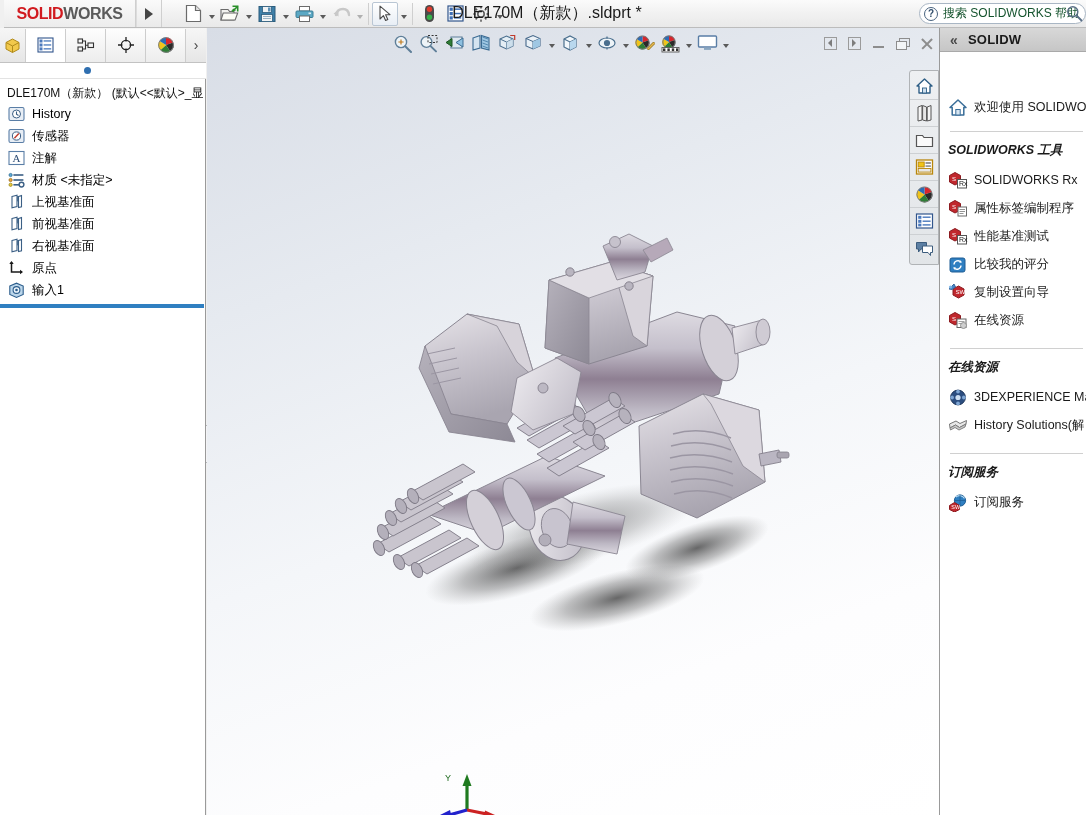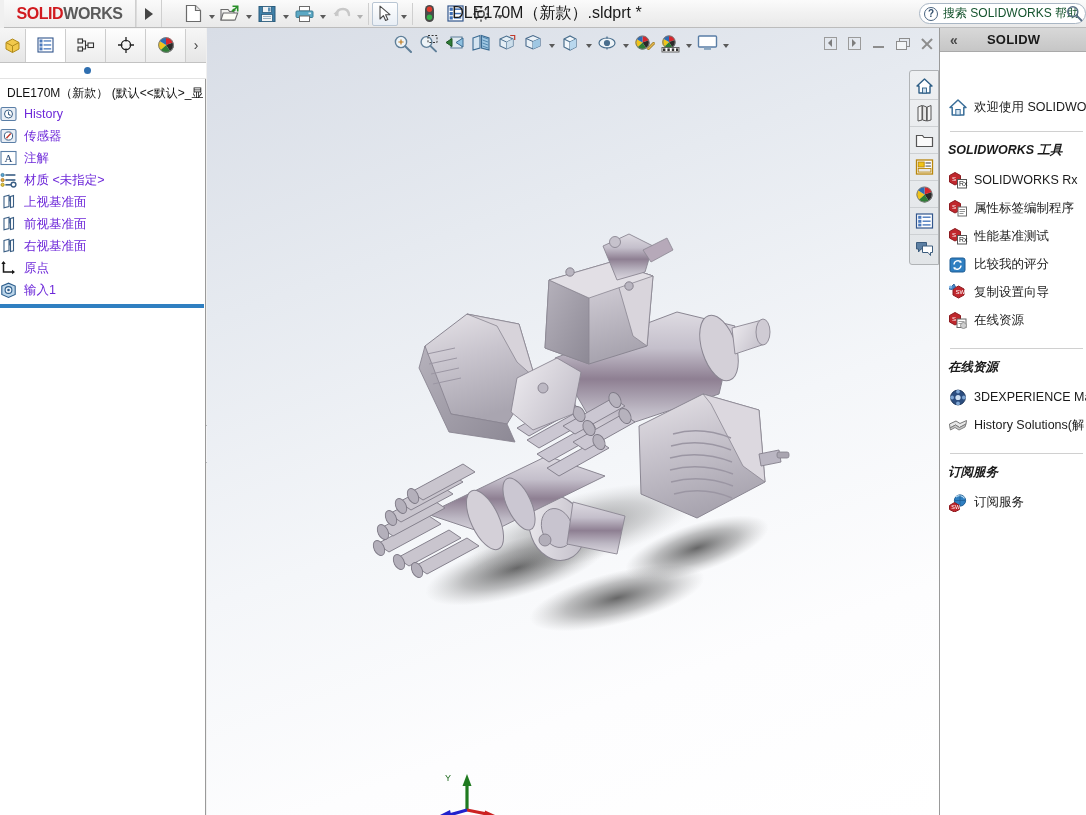--- a/index.html
+++ b/index.html
@@ -112,21 +112,21 @@
   .dot-blue { width: 7px; height: 7px; border-radius: 50%; background: #2f6fb0; }
 
   .tree { padding: 4px 0 0 0; }
   .tree-root {
     display: flex; align-items: center; height: 20px;
     padding-left: 7px; font-size: 12px; color: #111;
     white-space: nowrap; overflow: hidden;
   }
   .tree-item {
     display: flex; align-items: center; height: 22px;
-    font-size: 12.5px; color: #6d28d9;
+    padding-left: 8px; font-size: 12.5px; color: #000000;
     white-space: nowrap;
   }
   .tree-item .ico { width: 18px; height: 17px; margin-right: 6px; flex: 0 0 18px; }
   .rollback {
     margin-top: 3px; margin-left: 0; height: 4px; width: 204px;
     background: #2f7fc1;
   }
 
   
   .splitter-handle {
@@ -193,21 +193,21 @@
     position: absolute; left: 939px; top: 28px; width: 147px; height: 787px;
     background: #fff; border-left: 1px solid #9a9a9a;
   }
   .tp-header {
     height: 24px; width: 147px;
     background: linear-gradient(to bottom,#d8d8d8,#c6c6c6);
     border-bottom: 1px solid #a9a9a9;
     display: flex; align-items: center;
   }
   .tp-collapse { width: 28px; text-align: center; font-size: 14px; color: #4a4a4a; font-weight: bold; }
-  .tp-title { font-size: 13px; font-weight: bold; color: #1a1a1a; letter-spacing: 0.2px; margin-left: 19px; }
+  .tp-title { font-size: 13px; font-weight: bold; color: #1a1a1a; letter-spacing: 0.2px; }
 
   .tp-body { position: absolute; left: 0; top: 24px; width: 147px; bottom: 0; background: #fff; padding-left: 8px; }
 
   .tp-welcome {
     display: flex; align-items: center; gap: 6px;
     margin-top: 46px; font-size: 12.5px; color: #1a1a1a; white-space: nowrap;
   }
   .tp-divider { height: 1px; background: #d0d0d0; margin: 14px 4px 10px 2px; }
   .tp-section-title {
     font-size: 12.5px; font-weight: bold; color: #1a1a1a; margin-bottom: 7px; white-space: nowrap; font-style: italic;

